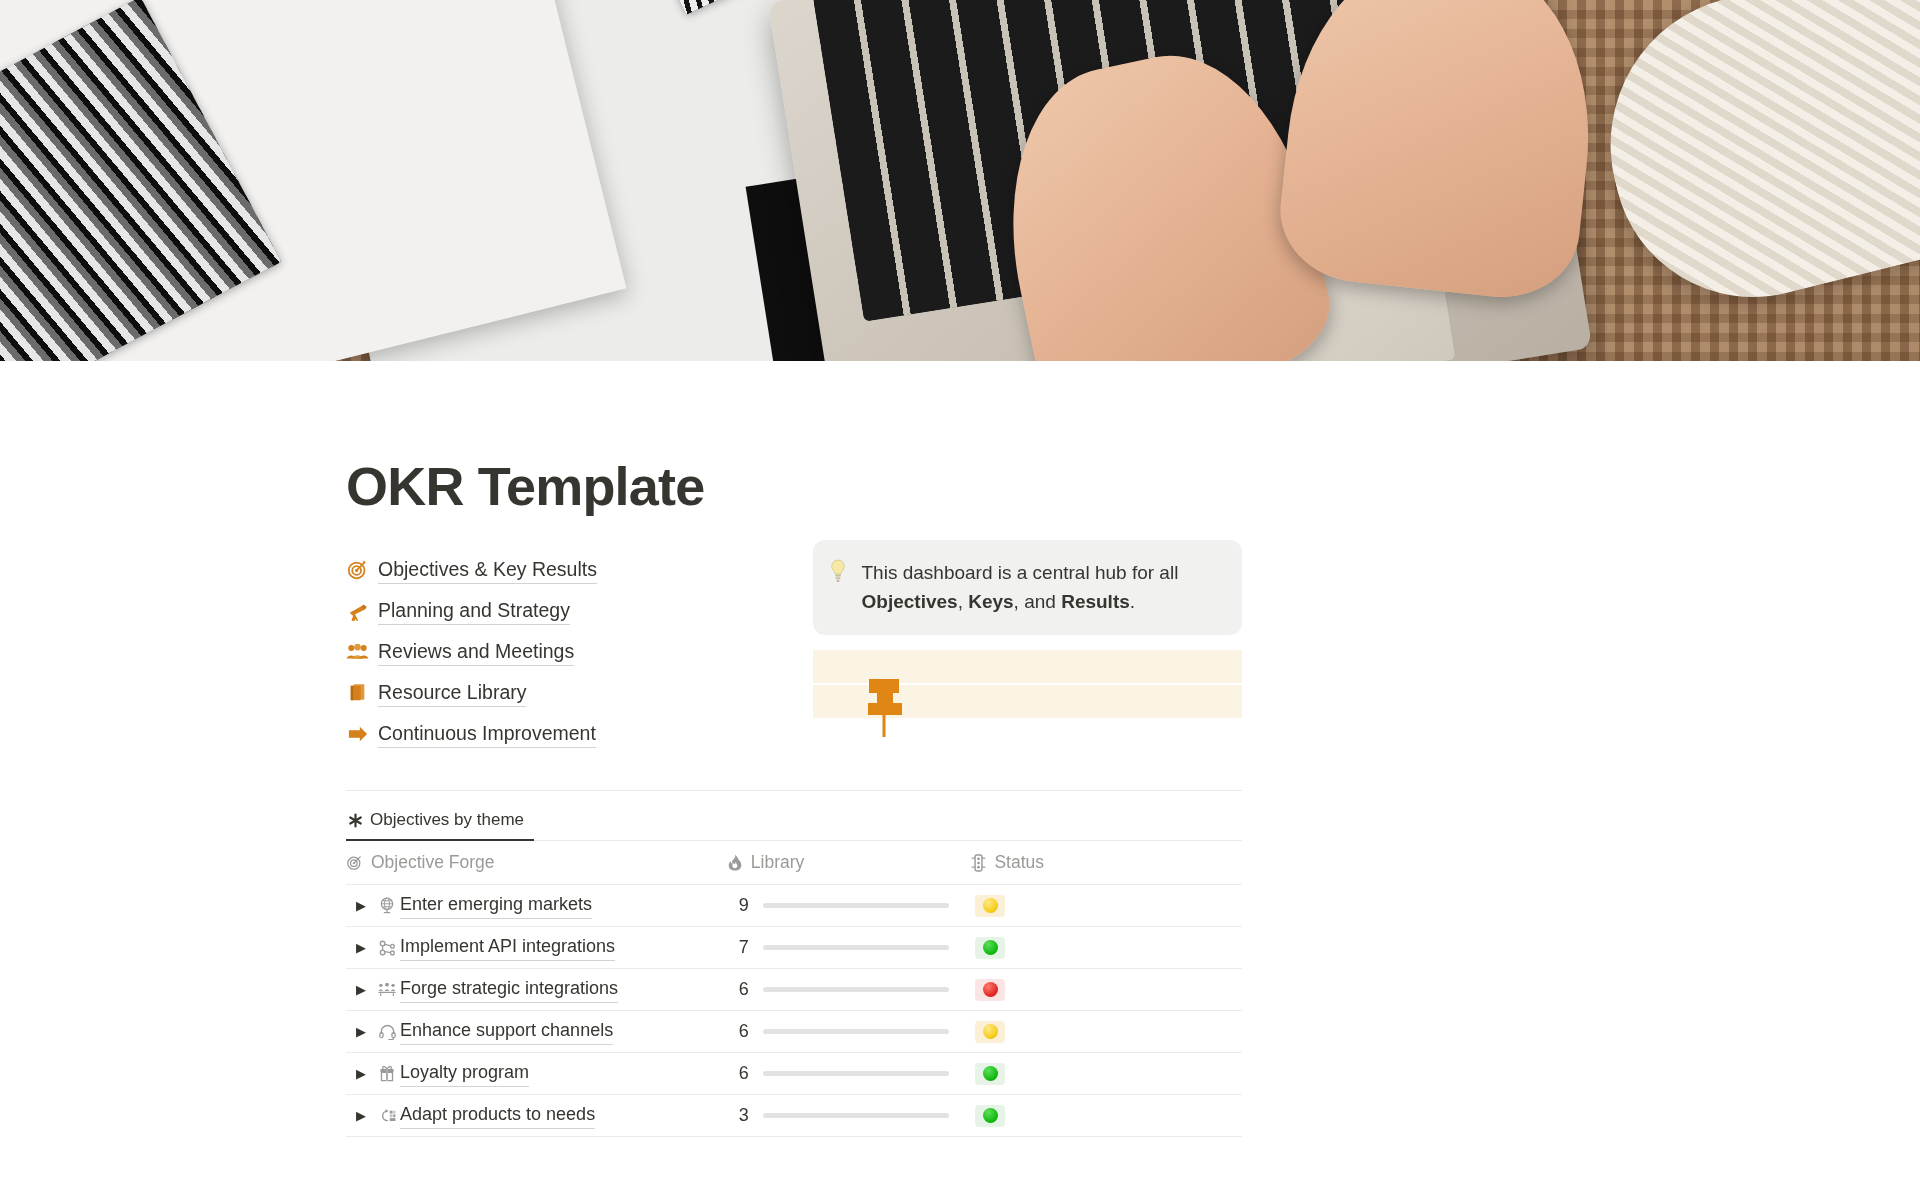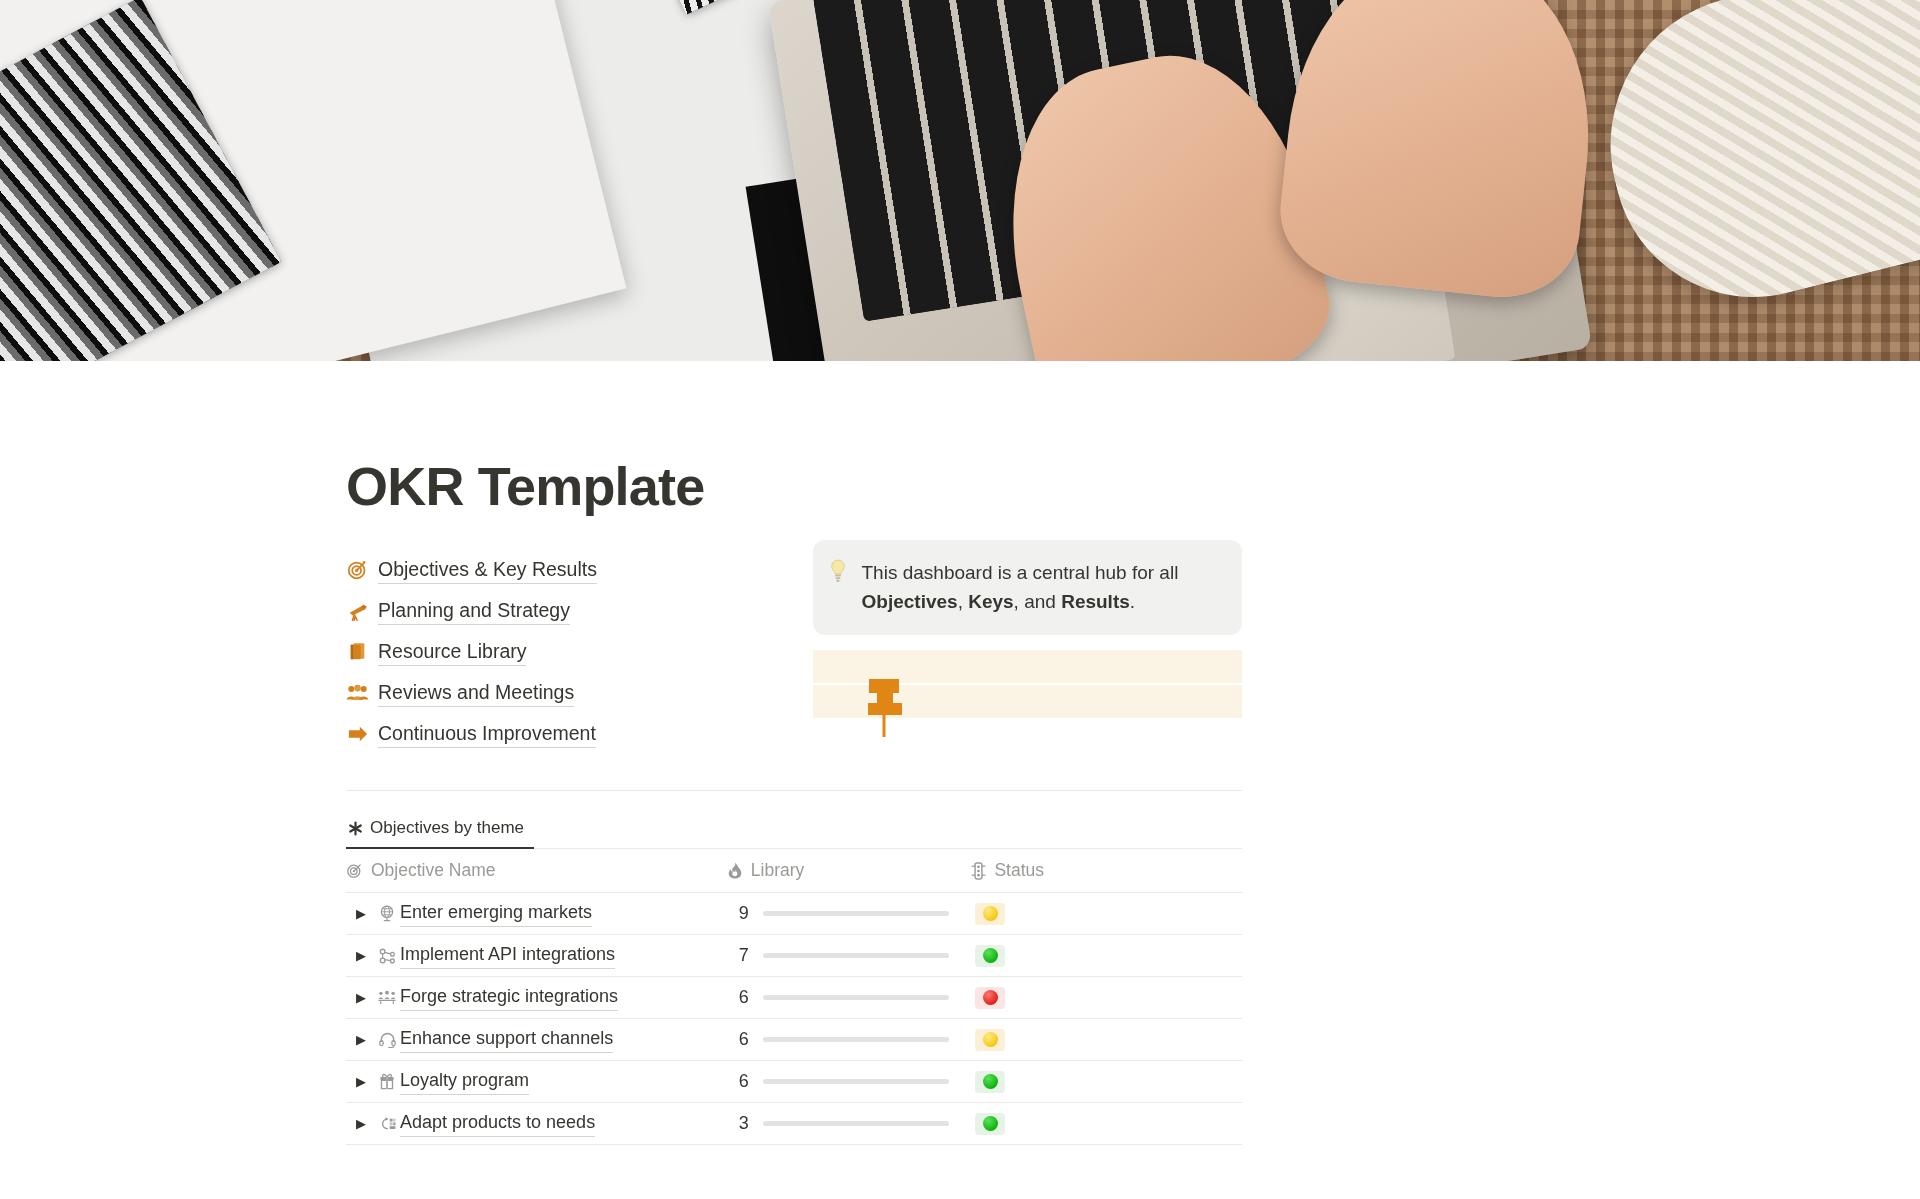--- a/index.html
+++ b/index.html
@@ -227,21 +227,21 @@
   .divider {
     height: 1px;
     background: #e9e9e7;
     margin: 36px 0 0 0;
   }
 
   
   .tabs {
     display: flex;
     border-bottom: 1px solid #eaeae8;
-    margin-top: 27px;
+    margin-top: 19px;
   }
   .tab {
     display: flex;
     align-items: center;
     gap: 7px;
     padding: 0 10px 9px 2px;
     font-size: 17px;
     color: #37352f;
     cursor: pointer;
     border-bottom: 2px solid #37352f;
@@ -411,41 +411,41 @@
                 <path d="M3 14 L17 6 l3 4 L6 17 z" fill="#d4801c"></path>
                 <path d="M17.5 5 l4 2 l-1.5 3 l-4 -2 z" fill="#c9731a"></path>
                 <path d="M8 16 L6 22 M8 16 L11 22 M8 16 L8 22" stroke="#d4801c" stroke-width="1.8" stroke-linecap="round"></path>
               </svg>
             </span>
             <span class="navlabel">Planning and Strategy</span>
           </li>
 
           <li class="navitem">
             <span class="navicon">
-              <svg width="20" height="21" viewBox="0 0 22 22">
-                <rect x="6" y="2" width="12" height="17" rx="1" fill="#e09a3c"></rect>
-                <rect x="3" y="3.5" width="11" height="16" rx="1" fill="#d4801c"></rect>
-                <rect x="3" y="3.5" width="2.6" height="16" fill="#b96a13"></rect>
-              </svg>
-            </span>
-            <span class="navlabel">Resource Library</span>
-          </li>
-
-          <li class="navitem">
-            <span class="navicon">
               <svg width="23" height="19" viewBox="0 0 26 20">
                 <circle cx="6" cy="6" r="3.4" fill="#d4801c"></circle>
                 <circle cx="13" cy="5" r="3.8" fill="#e09a3c"></circle>
                 <circle cx="20" cy="6" r="3.4" fill="#d4801c"></circle>
                 <path d="M0.5 18 a6 6 0 0 1 11 0 z" fill="#d4801c"></path>
                 <path d="M7 18.5 a6.4 6.4 0 0 1 12 0 z" fill="#e09a3c"></path>
                 <path d="M14.5 18 a6 6 0 0 1 11 0 z" fill="#d4801c"></path>
               </svg>
             </span>
             <span class="navlabel">Reviews and Meetings</span>
+          </li>
+
+          <li class="navitem">
+            <span class="navicon">
+              <svg width="20" height="21" viewBox="0 0 22 22">
+                <rect x="6" y="2" width="12" height="17" rx="1" fill="#e09a3c"></rect>
+                <rect x="3" y="3.5" width="11" height="16" rx="1" fill="#d4801c"></rect>
+                <rect x="3" y="3.5" width="2.6" height="16" fill="#b96a13"></rect>
+              </svg>
+            </span>
+            <span class="navlabel">Resource Library</span>
           </li>
 
           <li class="navitem">
             <span class="navicon">
               <svg width="22" height="20" viewBox="0 0 24 22">
                 <path d="M2 7 h12 V3 l8 8 l-8 8 v-4 H2 z" fill="#d4801c"></path>
               </svg>
             </span>
             <span class="navlabel">Continuous Improvement</span>
           </li>
@@ -502,21 +502,21 @@
           <th>
             <span class="th-in">
               <span>
                 <svg width="17" height="17" viewBox="0 0 24 24">
                   <circle cx="11" cy="13" r="8.5" fill="none" stroke="#9b9a97" stroke-width="1.8"></circle>
                   <circle cx="11" cy="13" r="4.6" fill="none" stroke="#9b9a97" stroke-width="1.8"></circle>
                   <circle cx="11" cy="13" r="1.5" fill="#9b9a97"></circle>
                   <path d="M11 13 L20 4" stroke="#9b9a97" stroke-width="1.8" stroke-linecap="round"></path>
                 </svg>
               </span>
-              <span>Objective Name</span>
+              <span>Objective Forge</span>
             </span>
           </th>
           <th>
             <span class="th-in">
               <span>
                 <svg width="16" height="17" viewBox="0 0 18 20">
                   <path d="M9 0.8 c1.2 3.4 -1.3 4.4 -2.6 6.4 c-0.9 1.4 -1 3 -0.2 4.2 c-1.4 -0.3 -2.3 -1.6 -2.5 -3 C2.4 10 1.6 11.8 1.6 13.4 C1.6 17 4.9 19.4 9 19.4 s7.4 -2.4 7.4 -6 c0 -4.4 -3.3 -6.3 -4.6 -9.2 C11.1 2.6 10.4 1.5 9 0.8 z" fill="#9b9a97"></path>
                   <path d="M9.2 9.4 c1.6 1.6 2.6 3 2.6 4.5 c0 1.8 -1.3 3 -3 3 s-3 -1.3 -3 -3 c0 -1.1 0.7 -2.3 1.8 -3.3 c0.2 0.8 0.8 1.3 1.4 1.3 c0.5 0 0.4 -1.2 0.2 -2.5 z" fill="#ffffff"></path>
                 </svg>
               </span>

